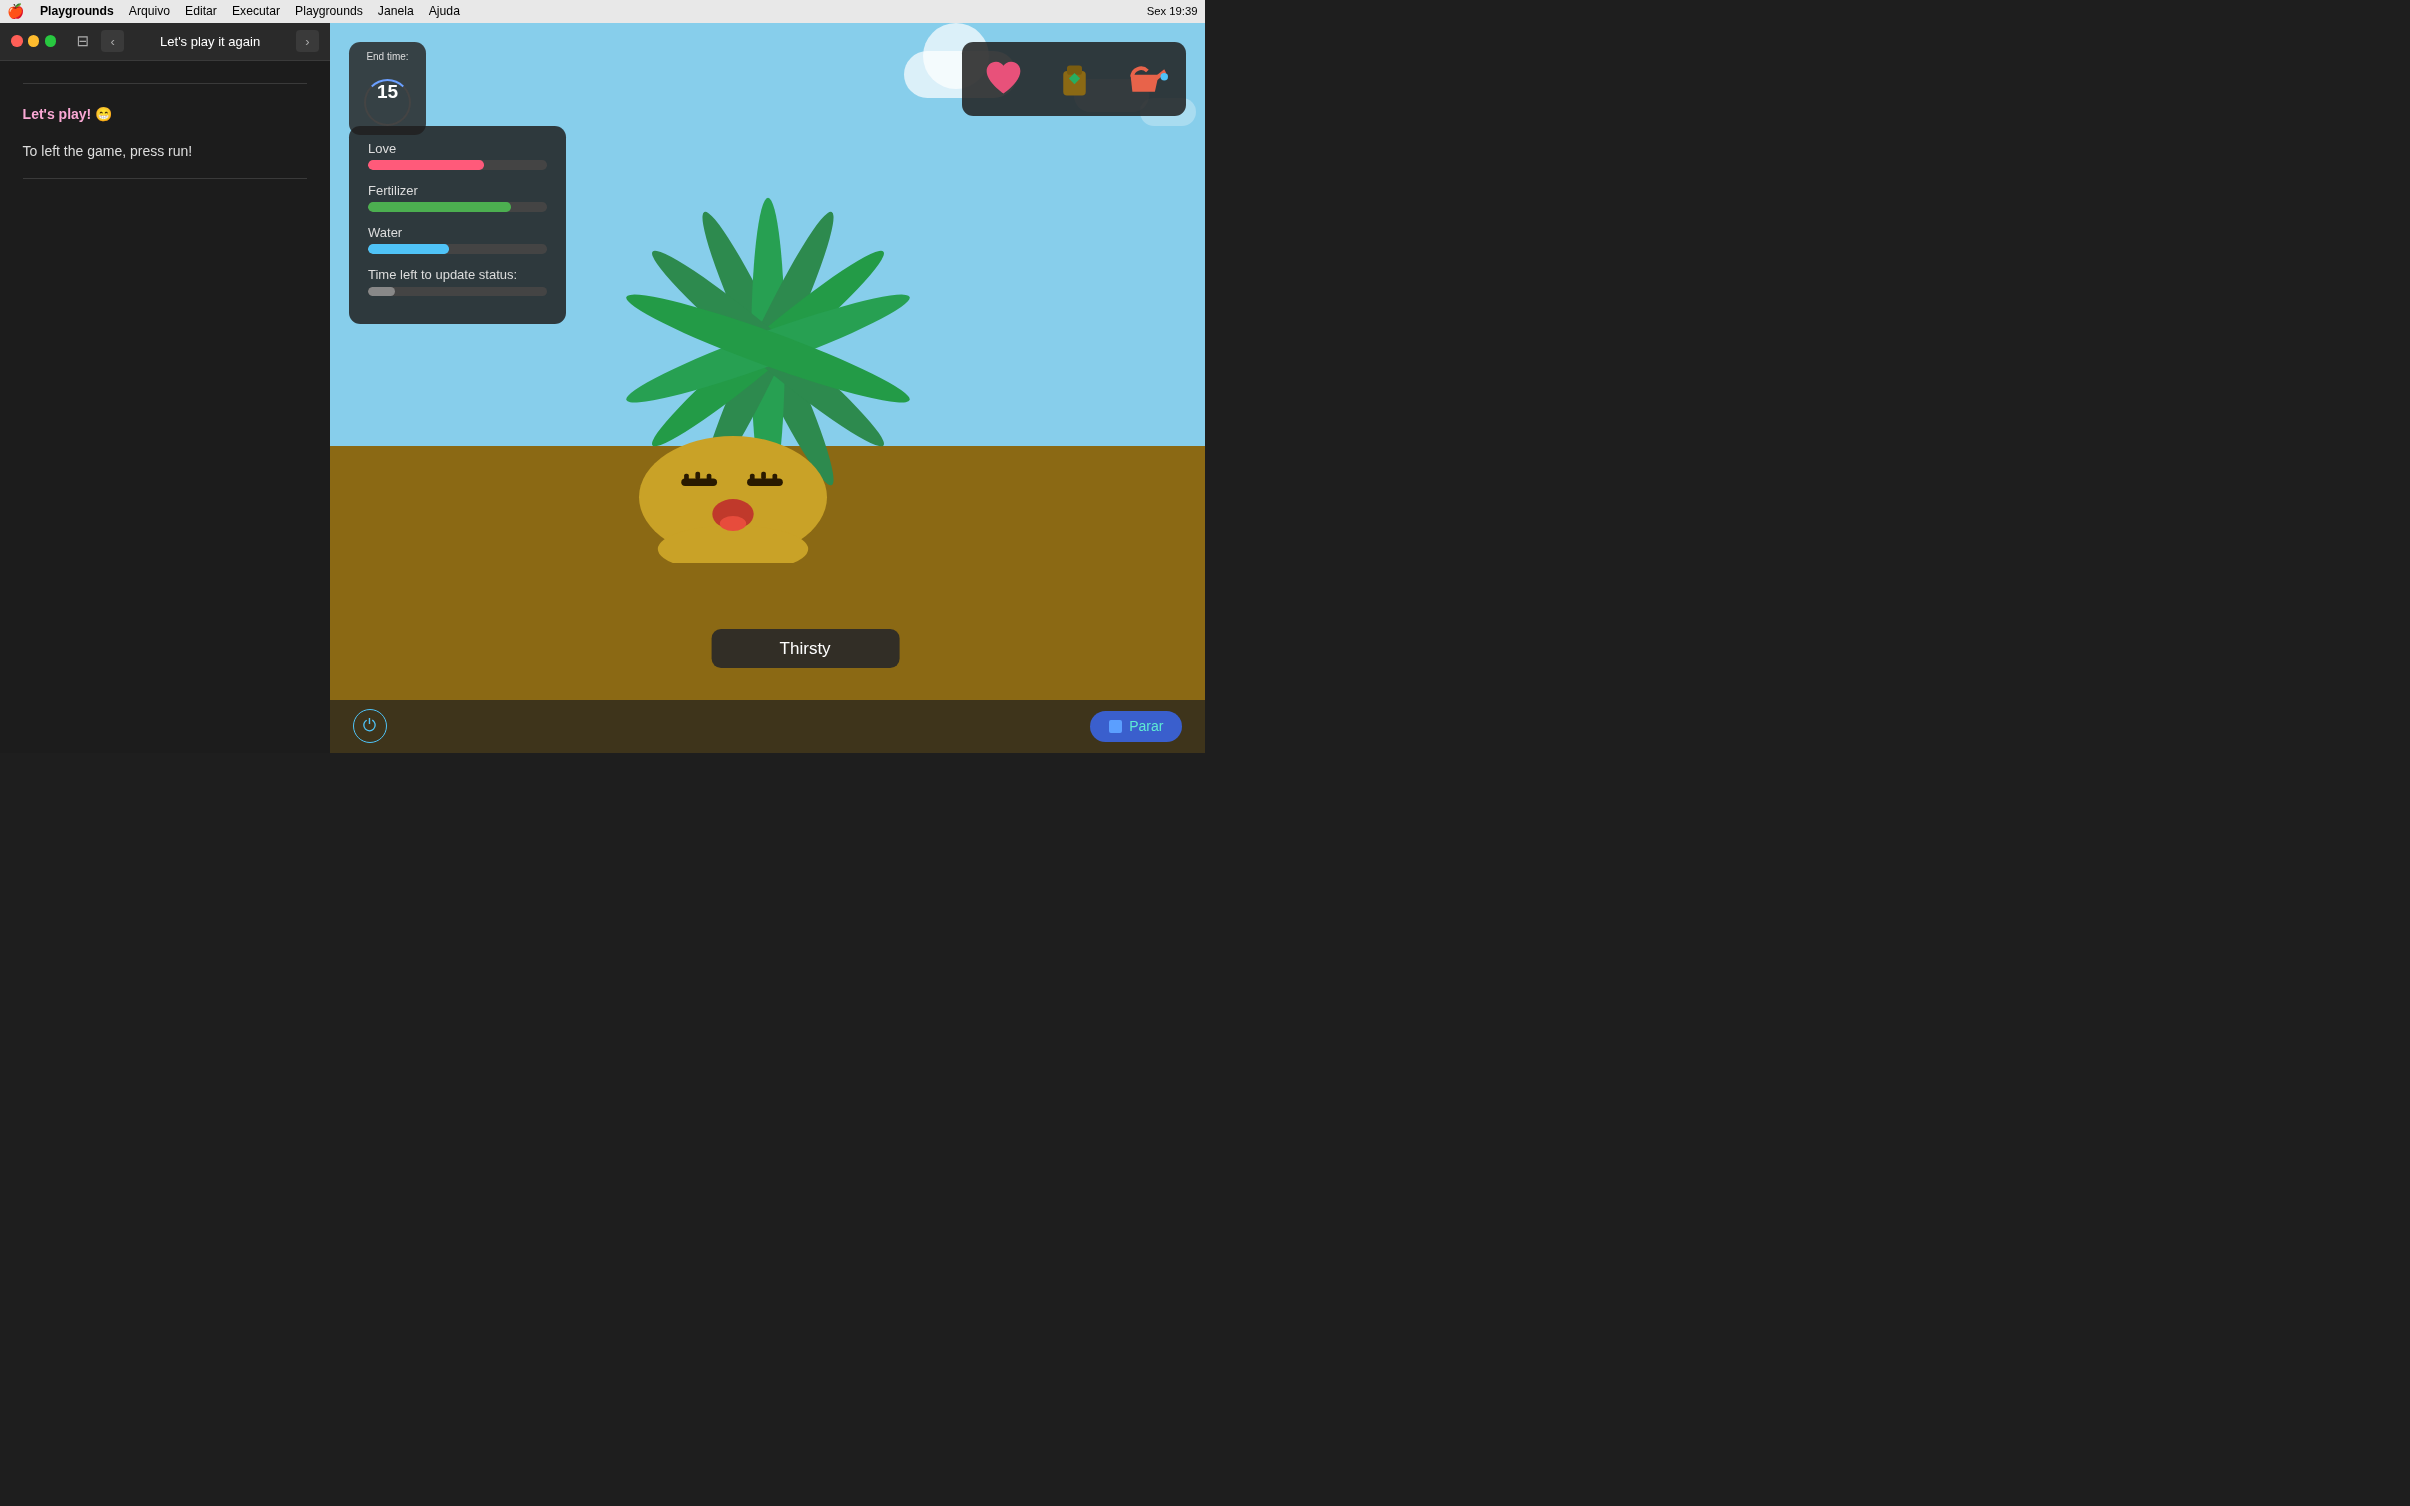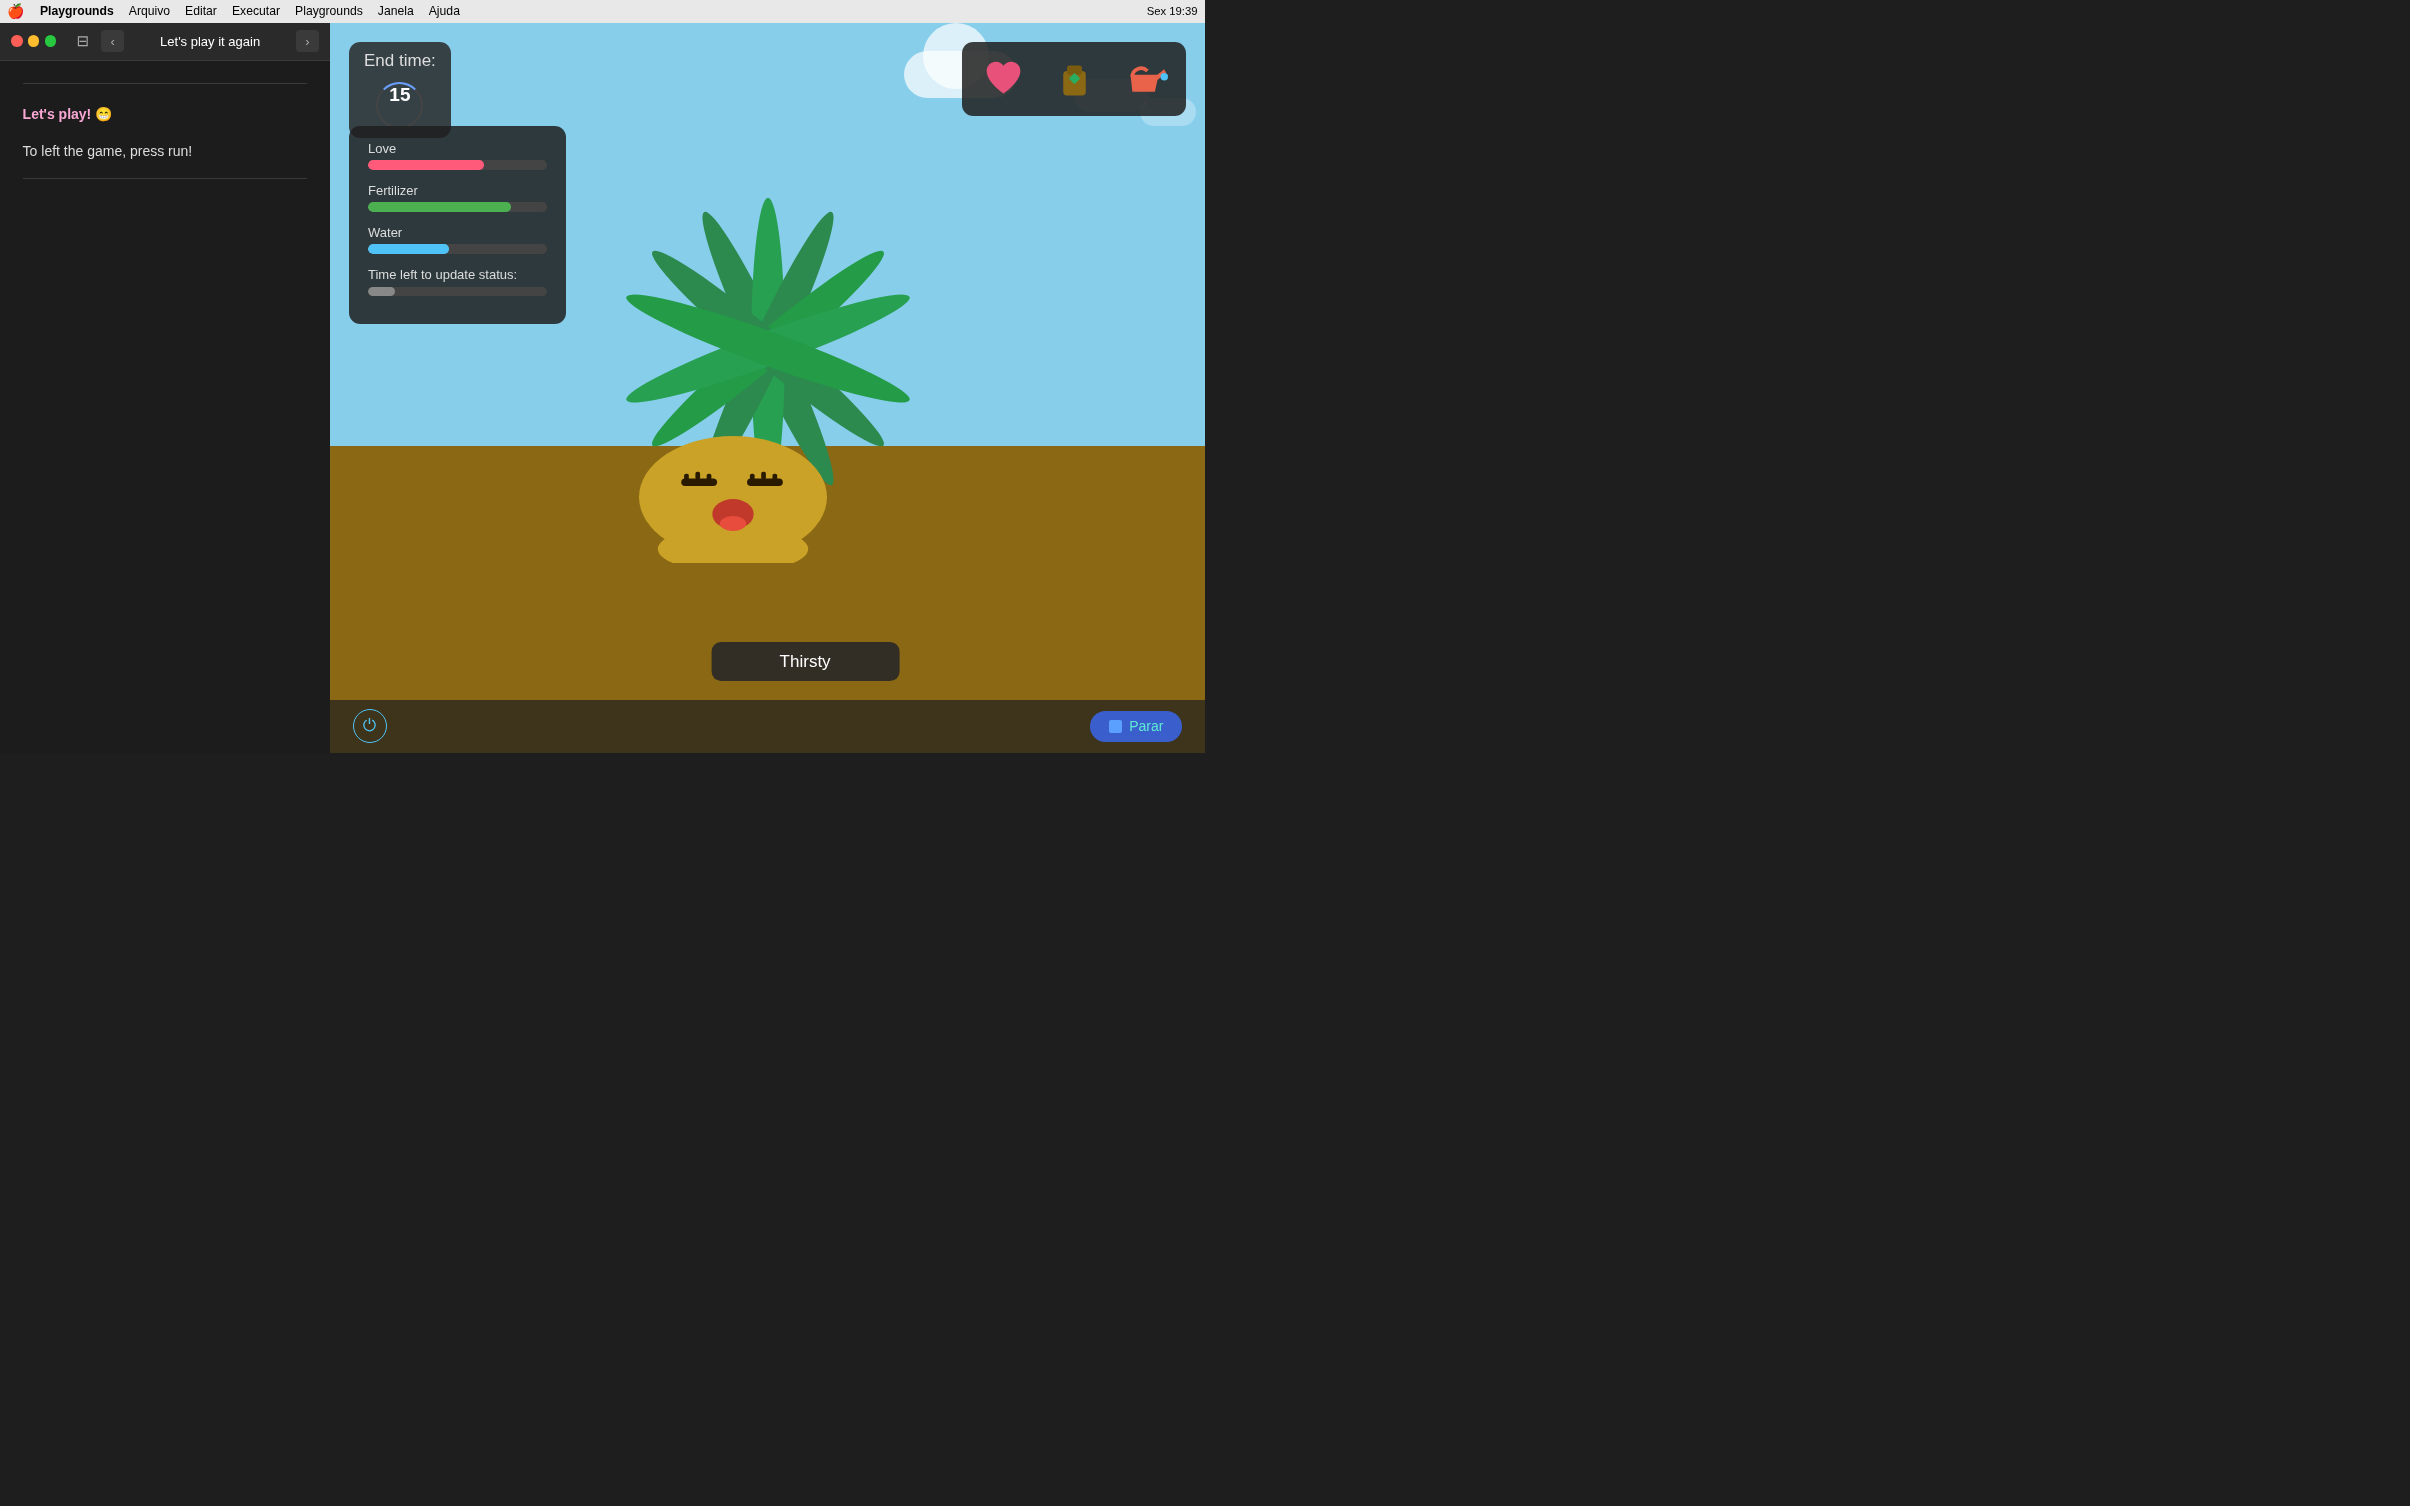--- a/index.html
+++ b/index.html
@@ -169,21 +169,21 @@
       left: 19px;
       background: rgba(40,40,40,0.85);
       border-radius: 11.3px;
       padding: 9.4px 15px;
       color: #fff;
       display: flex;
       flex-direction: column;
       align-items: center;
       min-width: 75px;
     }
-    .end-time-label { font-size: 17px; color: #ddd; margin-bottom: 11px; }
+    .end-time-label { font-size: 10px; color: #ddd; margin-bottom: 17px; }
     .end-time-circle {
       width: 47px; height: 47px;
       border-radius: 50%;
       border: 2.8px solid #444;
       border-top: 2.8px solid #6b9fff;
       display: flex;
       align-items: flex-start;
       justify-content: center;
       font-size: 19px;
       font-weight: 600;
@@ -233,21 +233,21 @@
     }
     .stat-bar-fill { height: 100%; border-radius: 4.7px; }
     .stat-bar-love { background: #ff5a7a; width: 65%; }
     .stat-bar-fertilizer { background: #4caf50; width: 80%; }
     .stat-bar-water { background: #4fc3f7; width: 45%; }
     .stat-bar-time { background: #888; width: 15%; }
 
     
     .status-label {
       position: absolute;
-      bottom: 72px;
+      bottom: 85px;
       left: 50%;
       transform: translateX(-30%);
       background: rgba(40,40,40,0.9);
       border-radius: 9.4px;
       padding: 9.4px 38px;
       color: #fff;
       font-size: 17px;
       font-weight: 500;
       min-width: 188px;
       text-align: center;

